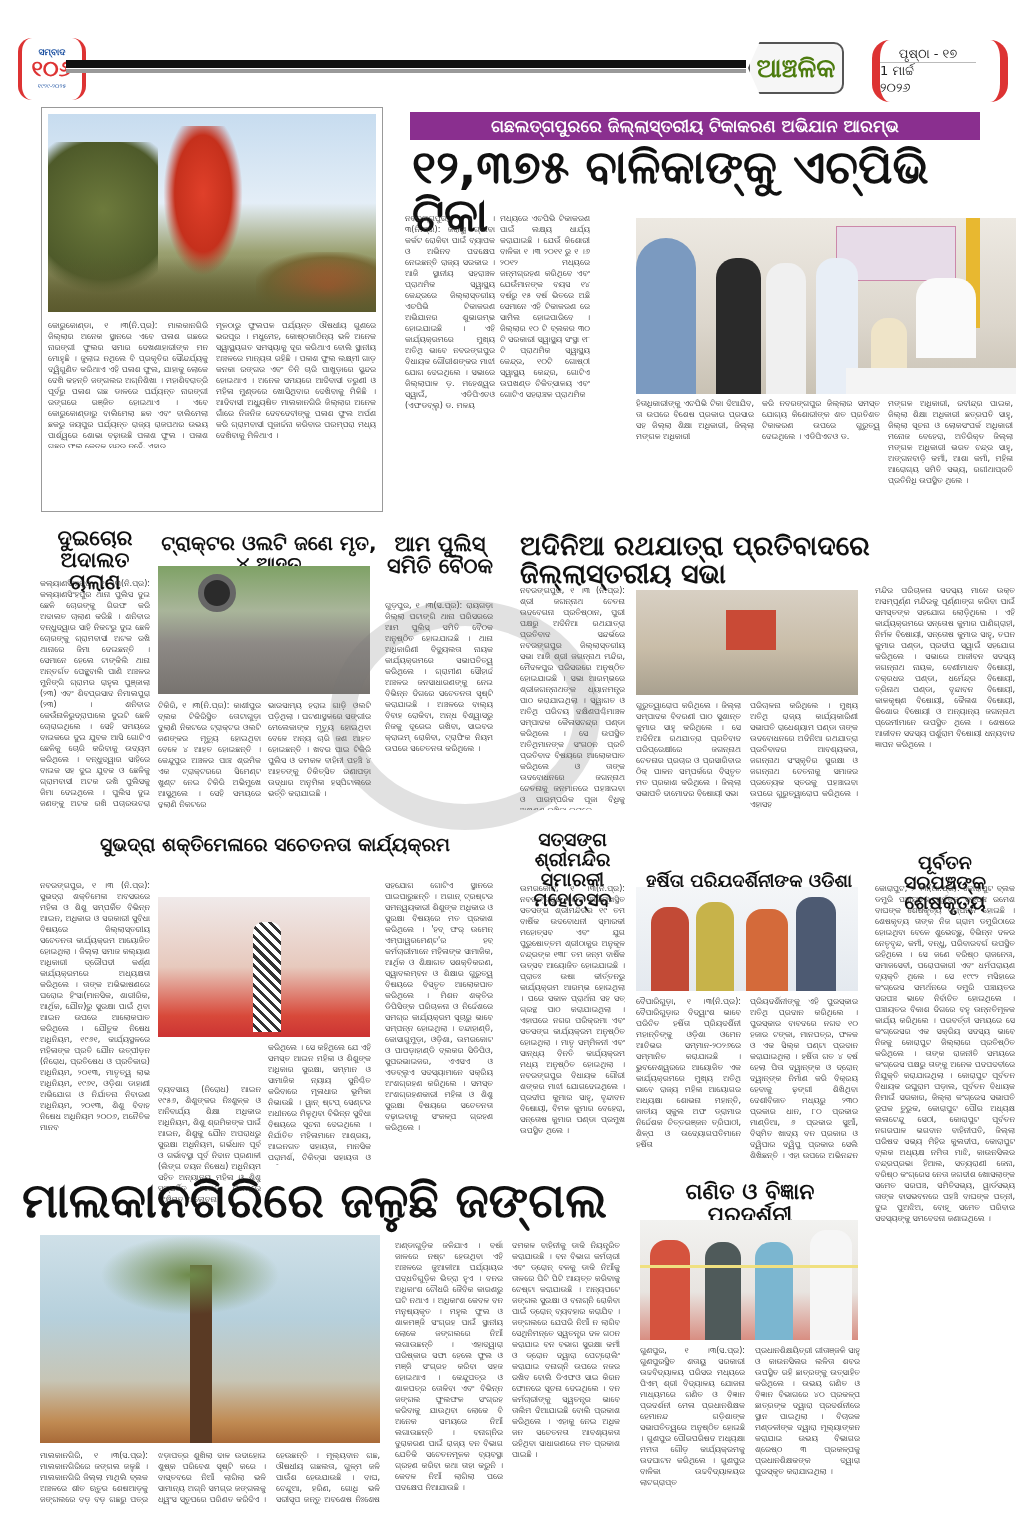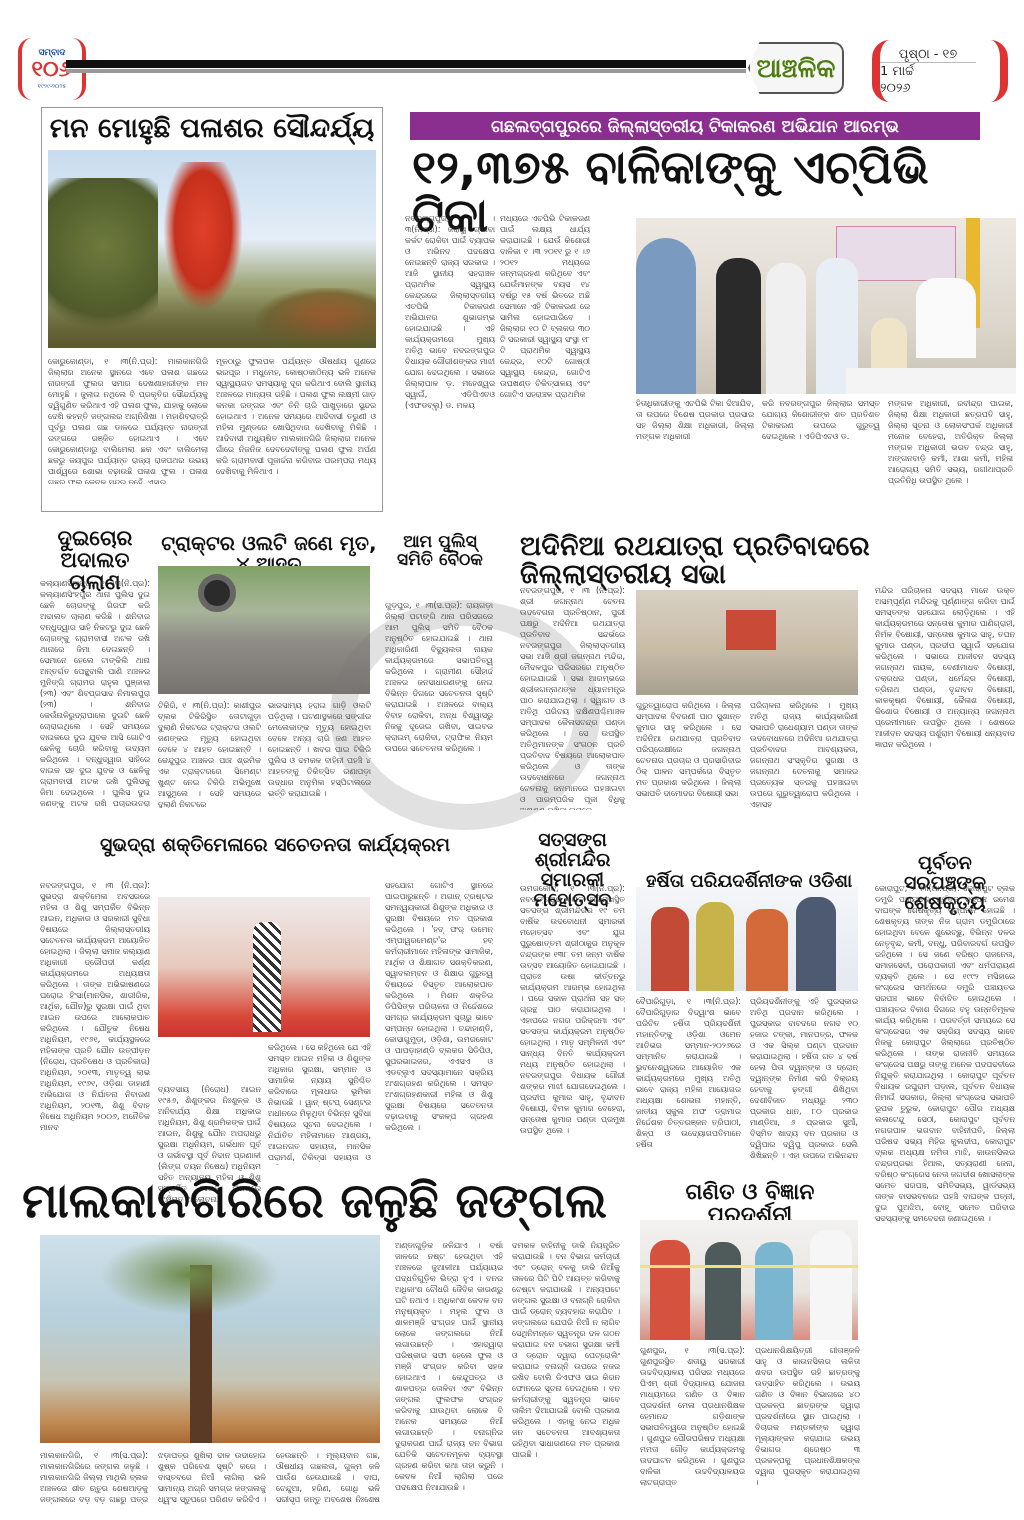--- a/index.html
+++ b/index.html
@@ -32,21 +32,20 @@
 </div>
 <div class="abs rule"></div>
 <div class="abs section-tab">ଆଞ୍ଚଳିକ</div>
 <div class="abs pagebox">
   <span class="pg">ପୃଷ୍ଠା - ୧୭</span>
   <span>1 ମାର୍ଚ୍ଚ</span>
   <span>୨୦୨୬</span>
 </div>
 
 <div class="abs box" style="left:41px;top:107px;width:342px;height:405px;padding:6px;">
-  <div class="head" style="font-size:27px;margin-bottom:8px;">ମନ ମୋହୁଛି ପଳାଶର ସୌନ୍ଦର୍ଯ୍ୟ</div>
   <div class="photo" style="height:198px;margin:0 0 8px 0;background:linear-gradient(180deg,#c7dcef 0%,#e4eef7 45%,#9aa070 70%,#6e6a3a 100%);position:relative;">
     <div style="position:absolute;left:0;bottom:0;width:110px;height:170px;background:radial-gradient(circle at 50% 40%,#6d7a3c,#4e5a2a 60%,transparent 72%);"></div>
     <div style="position:absolute;left:115px;top:12px;width:80px;height:150px;background:radial-gradient(ellipse at 50% 45%,#e0402a,#c5301c 50%,transparent 70%);"></div>
     <div style="position:absolute;right:0;bottom:0;width:120px;height:60px;background:radial-gradient(ellipse at 60% 60%,#d0552e,#7c6a36 60%,transparent 75%);"></div>
     <div style="position:absolute;left:0;bottom:0;width:100%;height:55px;background:linear-gradient(180deg,transparent,#5b5a2e);"></div>
   </div>
   <div style="display:flex;gap:8px;">
     <div class="col" style="flex:1;height:128px;">କୋରୁକୋଣ୍ଡା, ୧ ।୩(ନି.ପ୍ର): ମାଲକାନଗିରି ଜିଲ୍ଲାର ଅନେକ ସ୍ଥାନରେ ଏବେ ପଳାଶ ଗଛରେ ନାରଙ୍ଗୀ ଫୁଲର ସମାର ଦେଖଣାହାରୀଙ୍କ ମନ ମୋହୁଛି । ଜୁଲାଇ ନଥିଲେ ବି ପ୍ରକୃତିର ସୌନ୍ଦର୍ଯ୍ୟକୁ ଦ୍ୱିଗୁଣିତ କରିଥାଏ ଏହି ପଳାଶ ଫୁଲ, ଯାହାକୁ ଲୋକେ ଦେଖି କହନ୍ତି ଜଙ୍ଗଲର ଅଗ୍ନିଶିଖା । ମହାଶିବରାତ୍ରି ପୂର୍ବରୁ ପଳାଶ ଗଛ ଡାଳରେ ପର୍ଯ୍ୟନ୍ତ ନାରଙ୍ଗୀ ରଙ୍ଗରେ ରଞ୍ଜିତ ହୋଇଥାଏ । ଏବେ କୋରୁକୋଣ୍ଡାରୁ ବାଲିମେଲା ଛକ ଏବଂ ବାଲିମେଲା ଛକରୁ ଜୟପୁର ପର୍ଯ୍ୟନ୍ତ ରାଜ୍ୟ ରାଜପଥର ଉଭୟ ପାର୍ଶ୍ୱରେ ଶୋଭା ବଢ଼ାଉଛି ପଳାଶ ଫୁଲ । ପଳାଶ ଗଛର ଫୁଲ କେବଳ ସୁନ୍ଦର ନୁହେଁ, ଏହାର</div>
     <div class="col" style="flex:1;height:128px;">ମୂଳଠାରୁ ଫୁଲପଳ ପର୍ଯ୍ୟନ୍ତ ଔଷଧୀୟ ଗୁଣରେ ଭରପୂର । ମଧୁମେହ, କୋଷ୍ଠକାଠିନ୍ୟ ଭଳି ଅନେକ ସ୍ୱାସ୍ଥ୍ୟଗତ ସମସ୍ୟାକୁ ଦୂର କରିଥାଏ ବୋଲି ସ୍ଥାନୀୟ ଅଞ୍ଚଳରେ ମାନ୍ୟତା ରହିଛି । ପଳାଶ ଫୁଲ ଲକ୍ଷ୍ମୀ ଗାଡ଼ କନକା ରଙ୍ଗର ଏବଂ ତିନି ଚାରି ପାଖୁଡ଼ାରେ ସୁନ୍ଦର ହୋଇଥାଏ । ଅନେକ ସମୟରେ ଆଦିବାସୀ ତରୁଣୀ ଓ ମହିଳା ମୁଣ୍ଡରେ ଖୋସିଥିବାର ଦେଖିବାକୁ ମିଳିଛି । ଆଦିବାସୀ ଅଧ୍ୟୁଷିତ ମାଲକାନଗିରି ଜିଲ୍ଲାର ଅନେକ ଗାଁରେ ନିଜନିଜ ଦେବଦେବୀଙ୍କୁ ପଳାଶ ଫୁଲ ଅର୍ପଣ କରି ଗ୍ରାମବାସୀ ପୂଜାର୍ଚ୍ଚନା କରିବାର ପରମ୍ପରା ମଧ୍ୟ ଦେଖିବାକୁ ମିଳିଥାଏ ।</div>
   </div>
@@ -74,21 +73,21 @@
 <div class="abs head" style="left:40px;top:527px;width:110px;font-size:21px;">ଦୁଇଚୋର ଅଦାଲତ ଚାଲାଣ</div>
 <div class="abs col" style="left:40px;top:578px;width:110px;height:230px;">କଲ୍ୟାଣସିଂହପୁର, ୧ ।୩(ନି.ପ୍ର): କଲ୍ୟାଣସିଂହପୁର ଥାନା ପୁଲିସ ଦୁଇ ଛେଳି ଚୋରଙ୍କୁ ଗିରଫ କରି ଅଦାଲତ ଚାଲାଣ କରିଛି । ଶନିବାର ବନ୍ଧୁଦ୍ୱାର ସାହି ନିକଟରୁ ଦୁଇ ଛେଳି ଚୋରଙ୍କୁ ଗ୍ରାମବାସୀ ଅଟକ ରଖି ଥାନାରେ ଜିମା ଦେଇଛନ୍ତି । ସେମାନେ ହେଲେ ଟାଙ୍କିଲି ଥାନା ଅନ୍ତର୍ଗତ ପେନ୍ଥୁବାଲି ପାଣି ଅଞ୍ଚଳର ମୁନିଙ୍ଗି ଗ୍ରାମର ରାହୁଲ ପୁଞ୍ଜାଲା (୨୩) ଏବଂ ଶିବପ୍ରସାଦ ନିମାଲପୁରା (୨୩) । ଶନିବାର କେଉଁନାଳିରୁଦ୍ରାପାଲେ ଦୁଇଟି ଛେଳି ଚୋରାଇଥିଲେ । ସେହି ସମୟରେ ବାଇକରେ ଦୁଇ ଯୁବକ ଆସି ଗୋଟିଏ ଛେଳିକୁ ଚୋରି କରିବାକୁ ଉଦ୍ୟମ କରିଥିଲେ । ବନ୍ଧୁଦ୍ୱାର ସାହିରେ ବାଇକ ସହ ଦୁଇ ଯୁବକ ଓ ଛେଳିକୁ ଗ୍ରାମବାସୀ ଅଟକ ରଖି ପୁଲିସକୁ ଜିମା ଦେଇଥିଲେ । ପୁଲିସ ଦୁଇ ଜଣଙ୍କୁ ଅଟକ ରଖି ପଚାରଉଚରା ପରେ ଗିରଫ କରି ଅଦାଲତ ଚାଲାଣ କରିଥିବା ଏଏସଆଇ ନିରଞ୍ଜନ କୁମାର ସୂଚନା ଦେଇଛନ୍ତି ।</div>
 
 <div class="abs head" style="left:158px;top:533px;width:222px;font-size:20px;">ଟ୍ରାକ୍ଟର ଓଲଟି ଜଣେ ମୃତ, ୪ ଆହତ</div>
 <div class="abs photo" style="left:158px;top:566px;width:212px;height:128px;background:linear-gradient(180deg,#7fa266 0%,#a9b59a 35%,#8e8a86 60%,#77736f 100%);">
   <div style="position:absolute;margin-left:40px;margin-top:8px;width:38px;height:38px;border-radius:50%;background:#2b2b2b;border:6px solid #666;"></div>
 </div>
 <div class="abs col" style="left:158px;top:700px;width:103px;height:108px;">ଟିକିରି, ୧ ।୩(ନି.ପ୍ର): କାଶୀପୁର ବ୍ଲକ ଟିକିରିସ୍ଥିତ ତୋଟାଗୁଡ଼ା ଦୁଲାଣି ନିକଟରେ ଟ୍ରାକ୍ଟର ଓଲଟି ଜଣଙ୍କର ମୃତ୍ୟୁ ହୋଇଥିବା ବେଳେ ୪ ଆହତ ହୋଇଛନ୍ତି । କେନ୍ଦୁପୁର ଅଞ୍ଚଳର ପାଞ୍ଚ ଶ୍ରମିକ ଏକ ଟ୍ରାକ୍ଟରରେ ସିମେଣ୍ଟ ଖୁଣ୍ଟ ନେଇ ଟିକିରି ଅଭିମୁଖେ ଆସୁଥିଲେ । ସେହି ସମୟରେ ଦୁଲାଣି ନିକଟରେ</div>
 <div class="abs col" style="left:268px;top:700px;width:103px;height:108px;">ଭାରସାମ୍ୟ ହରାଇ ଗାଡ଼ି ଓଲଟି ପଡ଼ିଥିଲା । ଘଟଣାସ୍ଥଳରେ ସଙ୍ଗୀର ମେଲେକାଙ୍କ ମୃତ୍ୟୁ ହୋଇଥିବା ବେଳେ ଅନ୍ୟ ଚାରି ଜଣ ଆହତ ହୋଇଛନ୍ତି । ଖବର ପାଇ ଟିକିରି ପୁଲିସ ଓ ଦମକଳ ବାହିନୀ ପହଞ୍ଚି ୪ ଆହତଙ୍କୁ ଚିକିତ୍ସିତ ରଣାପଡ଼ା ଉଦ୍ଧାର ଅନୁମିଳା ହସ୍ପିଟାଲରେ ଭର୍ତ୍ତି କରାଯାଇଛି ।</div>
 
-<div class="abs head" style="left:385px;top:533px;width:110px;font-size:17px;">ଆମ ପୁଲିସ୍ ସମିତି ବୈଠକ</div>
+<div class="abs head" style="left:385px;top:533px;width:110px;font-size:21px;">ଆମ ପୁଲିସ୍ ସମିତି ବୈଠକ</div>
 <div class="abs col" style="left:385px;top:600px;width:108px;height:208px;">ଗୁଡ଼ପୁର, ୧ ।୩(ସ.ପ୍ର): ରାୟଗଡ଼ା ଜିଲ୍ଲା ପଟାଙ୍ଗି ଥାନା ପରିସରରେ ଆମ ପୁଲିସ୍ ସମିତି ବୈଠକ ଅନୁଷ୍ଠିତ ହୋଇଯାଇଛି । ଥାନା ଅଧିକାରିଣୀ ବିଦ୍ୟୁଲତା ନାୟକ କାର୍ଯ୍ୟକ୍ରମରେ ସଭାପତିତ୍ୱ କରିଥିଲେ । ଗ୍ରାମୀଣ ସୌହାର୍ଦ୍ଦ ଅଞ୍ଚଳର ଜନସାଧାରଣଙ୍କୁ ନେଇ ବିଭିନ୍ନ ଦିଗରେ ସଚେତନତା ସୃଷ୍ଟି କରାଯାଇଛି । ଅଞ୍ଚଳରେ ବାଲ୍ୟ ବିବାହ ରୋକିବା, ଅନ୍ଧ ବିଶ୍ୱାସରୁ ନିଜକୁ ଦୂରେଇ ରଖିବା, ସାଇବର କ୍ରାଇମ୍ ରୋକିବା, ଟ୍ରାଫିକ ନିୟମ ଉପରେ ସଚେତନତା କରିଥିଲେ ।</div>
 
 <div class="abs head" style="left:520px;top:532px;width:500px;font-size:27px;text-align:left;">ଅଦିନିଆ ରଥଯାତ୍ରା ପ୍ରତିବାଦରେ ଜିଲ୍ଲାସ୍ତରୀୟ ସଭା</div>
 <div class="abs col" style="left:520px;top:585px;width:105px;height:225px;">ନବରଙ୍ଗପୁର, ୧ ।୩ (ନି.ପ୍ର): ଶ୍ରୀ ଜଗନ୍ନାଥ ଚେତନା ଉଦବେଗନା ପ୍ରତିଷ୍ଠାନ, ପୁରୀ ପକ୍ଷରୁ ଅଦିନିଆ ରଥଯାତ୍ରା ପ୍ରତିବାଦ ସନ୍ଦର୍ଭରେ ନବରଙ୍ଗପୁର ଜିଲ୍ଲାସ୍ତରୀୟ ସଭା ଆଜି ଶ୍ରୀ ଜଗନ୍ନାଥ ମନ୍ଦିର, ମୈଦଳପୁର ପରିସରରେ ଅନୁଷ୍ଠିତ ହୋଇଯାଇଛି । ସଭା ଆରମ୍ଭରେ ଶ୍ରୀଜଗନ୍ନାଥଙ୍କ ଧ୍ୟାନମନ୍ତ୍ର ପାଠ କରାଯାଇଥିଲା । ସ୍ୱାଗତ ଓ ଅତିଥି ପରିଚୟ ଦକ୍ଷିଣପଶ୍ଚିମାଞ୍ଚଳ ସମ୍ପାଦକ କୈଳାସଚନ୍ଦ୍ର ପଣ୍ଡା କରିଥିଲେ । ସେ ଉପସ୍ଥିତ ଅତିଥିମାନଙ୍କ ସଂଗଠନ ପ୍ରତି ପ୍ରତିବାଦ ବିଷୟରେ ଆଲୋକପାତ କରିଥିଲେ ଓ ତାଙ୍କ ଉଦବୋଧନରେ ଜଗନ୍ନାଥ ଚେତନାକୁ ଜନମାନରେ ପହଞ୍ଚାଇବା ଓ ପାରମ୍ପରିକ ପୂଜା ବିଧିକୁ ଅକ୍ଷୁଣ୍ଣ ରଖିବା ଉପରେ</div>
 <div class="abs photo" style="left:636px;top:590px;width:222px;height:105px;background:linear-gradient(180deg,#d8d0c4 0%,#c9bda8 55%,#a8a08f 100%);">
   <div style="position:absolute;margin-left:90px;margin-top:20px;width:50px;height:40px;background:#c94a36;"></div>
 </div>
 <div class="abs col" style="left:636px;top:700px;width:105px;height:110px;">ଗୁରୁତ୍ୱାରୋପ କରିଥିଲେ । ଜିଲ୍ଲା ସମ୍ପାଦକ ବିବରଣୀ ପାଠ ସୁଶାନ୍ତ କୁମାର ସାହୁ କରିଥିଲେ । ସେ ଅଦିନିଆ ରଥଯାତ୍ରା ପ୍ରତିବାଦ ପରିପ୍ରେକ୍ଷୀରେ ଜଗନ୍ନାଥ ଚେତନାର ପ୍ରଚାର ଓ ପ୍ରସାରିବାର ଠିକ୍ ପାଳନ ସମ୍ପର୍କରେ ବିସ୍ତୃତ ମତ ପ୍ରକାଶ କରିଥିଲେ । ଜିଲ୍ଲା ସଭାପତି ଦାମୋଦର ବିଷୋୟୀ ସଭା</div>
 <div class="abs col" style="left:750px;top:700px;width:108px;height:110px;">ପରିଚାଳନା କରିଥିଲେ । ମୁଖ୍ୟ ଅତିଥି ରାଜ୍ୟ କାର୍ଯ୍ୟକାରିଣୀ ସଭାପତି ରାଧେଶ୍ୟାମ ପଣ୍ଡା ତାଙ୍କ ଉଦବୋଧନରେ ଅଦିନିଆ ରଥଯାତ୍ରା ପ୍ରତିବାଦର ଆବଶ୍ୟକତା, ଜଗନ୍ନାଥ ସଂସ୍କୃତିର ସୁରକ୍ଷା ଓ ଜଗନ୍ନାଥ ଚେତନାକୁ ସମାଜର ପ୍ରତ୍ୟେକ ସ୍ତରକୁ ପହଞ୍ଚାଇବା ଉପରେ ଗୁରୁତ୍ୱାରୋପ କରିଥିଲେ । ଏହାସହ</div>
 <div class="abs col" style="left:875px;top:585px;width:140px;height:225px;">ମନ୍ଦିର ପରିଚାଳନା ସଦସ୍ୟ ମାନେ ଉକ୍ତ ଅସମ୍ପୂର୍ଣ୍ଣ ମନ୍ଦିରକୁ ପୂର୍ଣ୍ଣାଙ୍ଗ କରିବା ପାଇଁ ସମସ୍ତଙ୍କ ସହଯୋଗ ଲୋଡ଼ିଥିଲେ । ଏହି କାର୍ଯ୍ୟକ୍ରମରେ ସନ୍ତୋଷ କୁମାର ପାଣିଗ୍ରାହୀ, ନିର୍ମଳ ବିଷୋୟୀ, ସନ୍ତୋଷ କୁମାର ସାହୁ, ତପନ କୁମାର ପଣ୍ଡା, ପ୍ରଦୀପ ସ୍ୱାଇଁ ସହଯୋଗ କରିଥିଲେ । ସଭାରେ ଆଜୀବନ ସଦସ୍ୟ ଜଗନ୍ନାଥ ନାୟକ, ବେଣୀମାଧବ ବିଷୋୟୀ, ଚକ୍ରଧର ପଣ୍ଡା, ଧର୍ମେନ୍ଦ୍ର ବିଷୋୟୀ, ତ୍ରିନାଥ ପଣ୍ଡା, ବୃନ୍ଦାବନ ବିଷୋୟୀ, କାଳକୃଷ୍ଣ ବିଷୋୟୀ, କୈଳାଶ ବିଷୋୟୀ, କିଶୋର ବିଷୋୟୀ ଓ ଅନ୍ୟାନ୍ୟ ଜଗନ୍ନାଥ ପ୍ରେମୀମାନେ ଉପସ୍ଥିତ ଥିଲେ । ଶେଷରେ ଆଜୀବନ ସଦସ୍ୟ ପର୍ଶୁରାମ ବିଷୋୟୀ ଧନ୍ୟବାଦ ଜ୍ଞାପନ କରିଥିଲେ ।</div>
@@ -133,13 +132,13 @@
 
 <div class="abs head" style="left:640px;top:1180px;width:220px;font-size:22px;">ଗଣିତ ଓ ବିଜ୍ଞାନ ପ୍ରଦର୍ଶନୀ</div>
 <div class="abs photo" style="left:640px;top:1220px;width:218px;height:120px;background:linear-gradient(180deg,#f2f2f0 0%,#e8e4e0 60%,#d88e82 100%);">
   <div style="position:absolute;margin-left:10px;margin-top:20px;width:40px;height:100px;background:#d5533e;border-radius:16px 16px 0 0;"></div>
   <div style="position:absolute;margin-left:65px;margin-top:22px;width:36px;height:98px;background:#4f5a5a;border-radius:16px 16px 0 0;"></div>
   <div style="position:absolute;margin-left:115px;margin-top:22px;width:38px;height:98px;background:#7bb6d0;border-radius:16px 16px 0 0;"></div>
   <div style="position:absolute;margin-left:170px;margin-top:10px;width:42px;height:110px;background:#f6f6f6;border-radius:16px 16px 0 0;"></div>
   <div style="position:absolute;margin-left:0;margin-top:45px;width:218px;height:3px;background:#f0e080;"></div>
 </div>
 <div class="abs col" style="left:640px;top:1345px;width:105px;height:150px;">ଗୁଣପୁର, ୧ ।୩(ସ.ପ୍ର): ଗୁଣପୁରସ୍ଥିତ ଶତାୟୁ ସରକାରୀ ଉଚ୍ଚବିଦ୍ୟାଳୟ ପରିସର ମଧ୍ୟରେ ପିଏମ୍ ଶ୍ରୀ ବିଦ୍ୟାଳୟ ଯୋଜନା ମାଧ୍ୟମରେ ଗଣିତ ଓ ବିଜ୍ଞାନ ପ୍ରଦର୍ଶନୀ ମେଳା ପ୍ରଧାନଶିକ୍ଷକ ହେମାନନ୍ଦ ଗଡ଼ିଶାଙ୍କ ସଭାପତିତ୍ୱରେ ଅନୁଷ୍ଠିତ ହୋଇଛି । ଗୁଣପୁର ପୌରପରିଷଦ ଅଧ୍ୟକ୍ଷା ମମତା ଗୌଡ଼ କାର୍ଯ୍ୟକ୍ରମକୁ ଉଦଘାଟନ କରିଥିଲେ । ଗୁଣପୁର ବାଳିକା ଉଚ୍ଚବିଦ୍ୟାଳୟର ଲାଟଗ୍ରାପ୍ତ</div>
-<div class="abs col" style="left:755px;top:1345px;width:105px;height:150px;font-family:Liberation Mono, monospace;">ପ୍ରଧାନଶିକ୍ଷୟିତ୍ରୀ ଗୀତାଞ୍ଜଳି ସାହୁ ଓ କାଉନସିଲର ଲଳିତା ଶବର ଉପସ୍ଥିତ ରହି ଛାତ୍ରଙ୍କୁ ଉତ୍ସାହିତ କରିଥିଲେ । ଉଭୟ ଗଣିତ ଓ ବିଜ୍ଞାନ ବିଭାଗରେ ୪୦ ପ୍ରକଳ୍ପ ଛାତ୍ରଙ୍କ ଦ୍ୱାରା ପ୍ରଦର୍ଶନୀରେ ସ୍ଥାନ ପାଇଥିଲା । ବିଚାରକ ମଣ୍ଡଳୀଙ୍କ ଦ୍ୱାରା ମୂଲ୍ୟାଙ୍କନ କରାଯାଇ ଉଭୟ ବିଭାଗର ଶ୍ରେଷ୍ଠ ୩ ପ୍ରକଳ୍ପକୁ ପ୍ରଧାନଶିକ୍ଷକଙ୍କ ଦ୍ୱାରା ପୁରସ୍କୃତ କରାଯାଇଥିଲା ।</div>
+<div class="abs col" style="left:755px;top:1345px;width:105px;height:150px;">ପ୍ରଧାନଶିକ୍ଷୟିତ୍ରୀ ଗୀତାଞ୍ଜଳି ସାହୁ ଓ କାଉନସିଲର ଲଳିତା ଶବର ଉପସ୍ଥିତ ରହି ଛାତ୍ରଙ୍କୁ ଉତ୍ସାହିତ କରିଥିଲେ । ଉଭୟ ଗଣିତ ଓ ବିଜ୍ଞାନ ବିଭାଗରେ ୪୦ ପ୍ରକଳ୍ପ ଛାତ୍ରଙ୍କ ଦ୍ୱାରା ପ୍ରଦର୍ଶନୀରେ ସ୍ଥାନ ପାଇଥିଲା । ବିଚାରକ ମଣ୍ଡଳୀଙ୍କ ଦ୍ୱାରା ମୂଲ୍ୟାଙ୍କନ କରାଯାଇ ଉଭୟ ବିଭାଗର ଶ୍ରେଷ୍ଠ ୩ ପ୍ରକଳ୍ପକୁ ପ୍ରଧାନଶିକ୍ଷକଙ୍କ ଦ୍ୱାରା ପୁରସ୍କୃତ କରାଯାଇଥିଲା ।</div>
 
 </body></html>

